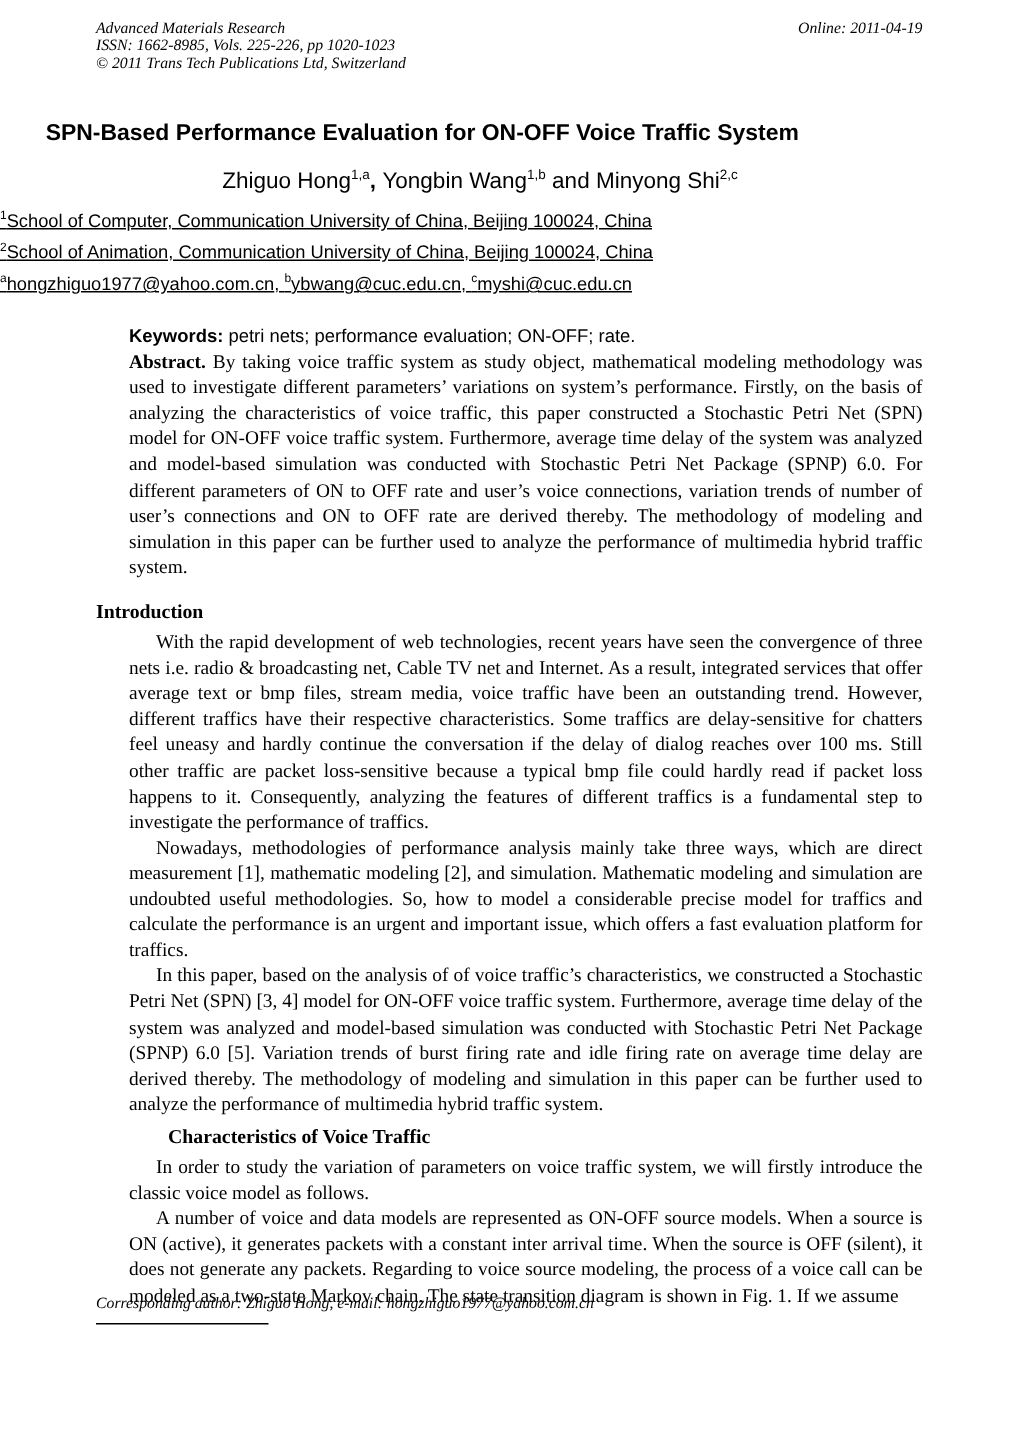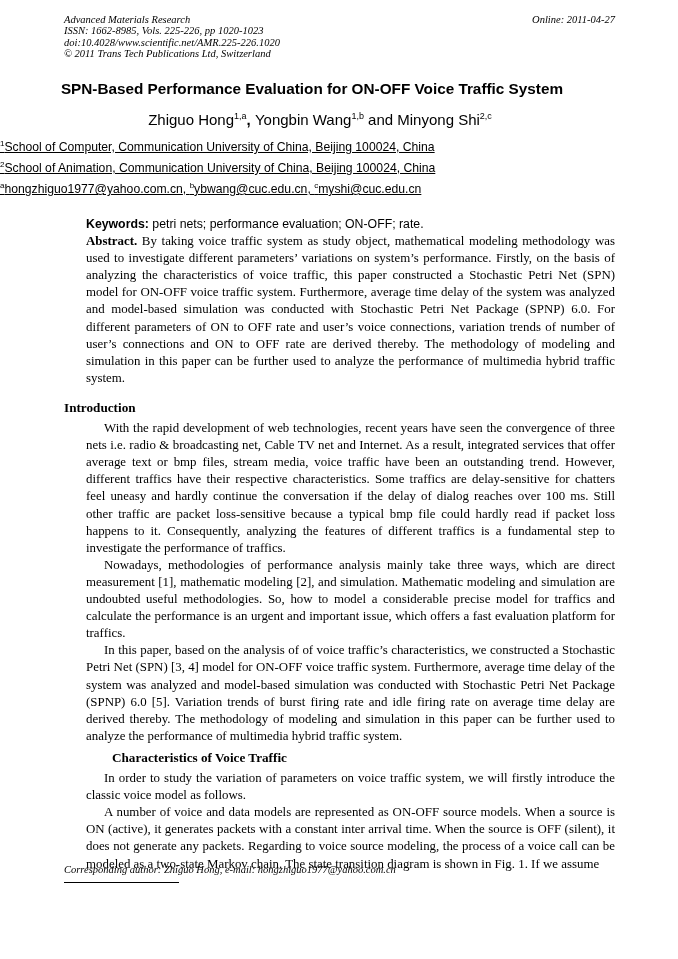--- a/index.html
+++ b/index.html
@@ -1,41 +1,40 @@
 <!DOCTYPE html>
 <html><head>
 <meta charset="utf-8">
 <style>
   html, body { margin: 0; padding: 0; background: #ffffff; }
   body { width: 678px; height: 959px; position: relative; overflow: hidden; color: #000; }
   .header { position: absolute; left: 64px; top: 14px; width: 551px; font-family: "Liberation Serif", serif; font-style: italic; font-size: 10.5px; line-height: 11.3px; }
   .header .online { position: absolute; right: 0; top: 0; }
-  .title { position: absolute; left: 0; width: 563px; top: 80px; text-align: right; font-family: "Liberation Sans", sans-serif; font-weight: bold; font-size: 15.3px; }
+  .title { position: absolute; left: 0; width: 563px; top: 80px; text-align: center; font-family: "Liberation Sans", sans-serif; font-weight: bold; font-size: 15.3px; }
   .authors { position: absolute; left: 0; width: 640px; top: 111px; text-align: center; font-family: "Liberation Sans", sans-serif; font-size: 15px; }
   .authors sup { font-size: 9px; }
   .affil { position: absolute; left: 0; width: 678px; text-align: left; font-family: "Liberation Sans", sans-serif; font-size: 12.2px; text-decoration: underline; }
   .affil sup { font-size: 8px; }
   .body-text { position: absolute; left: 64px; width: 551px; font-family: "Liberation Serif", serif; font-size: 12.9px; line-height: 17.1px; text-align: justify; }
   .kw { font-family: "Liberation Sans", sans-serif; font-size: 12.3px; }
   .kw b { font-weight: bold; }
   p { margin: 0; padding-left: 22px; }
   .indent { text-indent: 18px; }
   h2 { margin: 0; font-family: "Liberation Serif", serif; font-weight: bold; font-size: 13.2px; }
   .footnote-rule { position: absolute; left: 64px; top: 882px; width: 115px; border-top: 1px solid #000; }
   .footnote { position: absolute; left: 64px; top: 864px; font-family: "Liberation Serif", serif; font-size: 10.5px; font-style: italic; }
 </style>
 </head>
 <body>
 
 <div class="header">
   <div>Advanced Materials Research</div>
   <div>ISSN: 1662-8985, Vols. 225-226, pp 1020-1023</div>
-  <div>doi:10.4028/www.scientific.net/AMR.225-226.1020</div>
   <div>© 2011 Trans Tech Publications Ltd, Switzerland</div>
-  <div class="online">Online: 2011-04-27</div>
+  <div class="online">Online: 2011-04-19</div>
 </div>
 
 <div class="title">SPN-Based Performance Evaluation for ON-OFF Voice Traffic System</div>
 
 <div class="authors">
   <span>Zhiguo Hong</span><sup>1,a</sup><b>, </b><span>Yongbin Wang</span><sup>1,b</sup><span> and </span><span>Minyong Shi</span><sup>2,c</sup>
 </div>
 
 <div class="affil" style="top:139px;">
   <sup>1</sup><span>School of Computer, Communication University of China, Beijing 100024, China</span>

